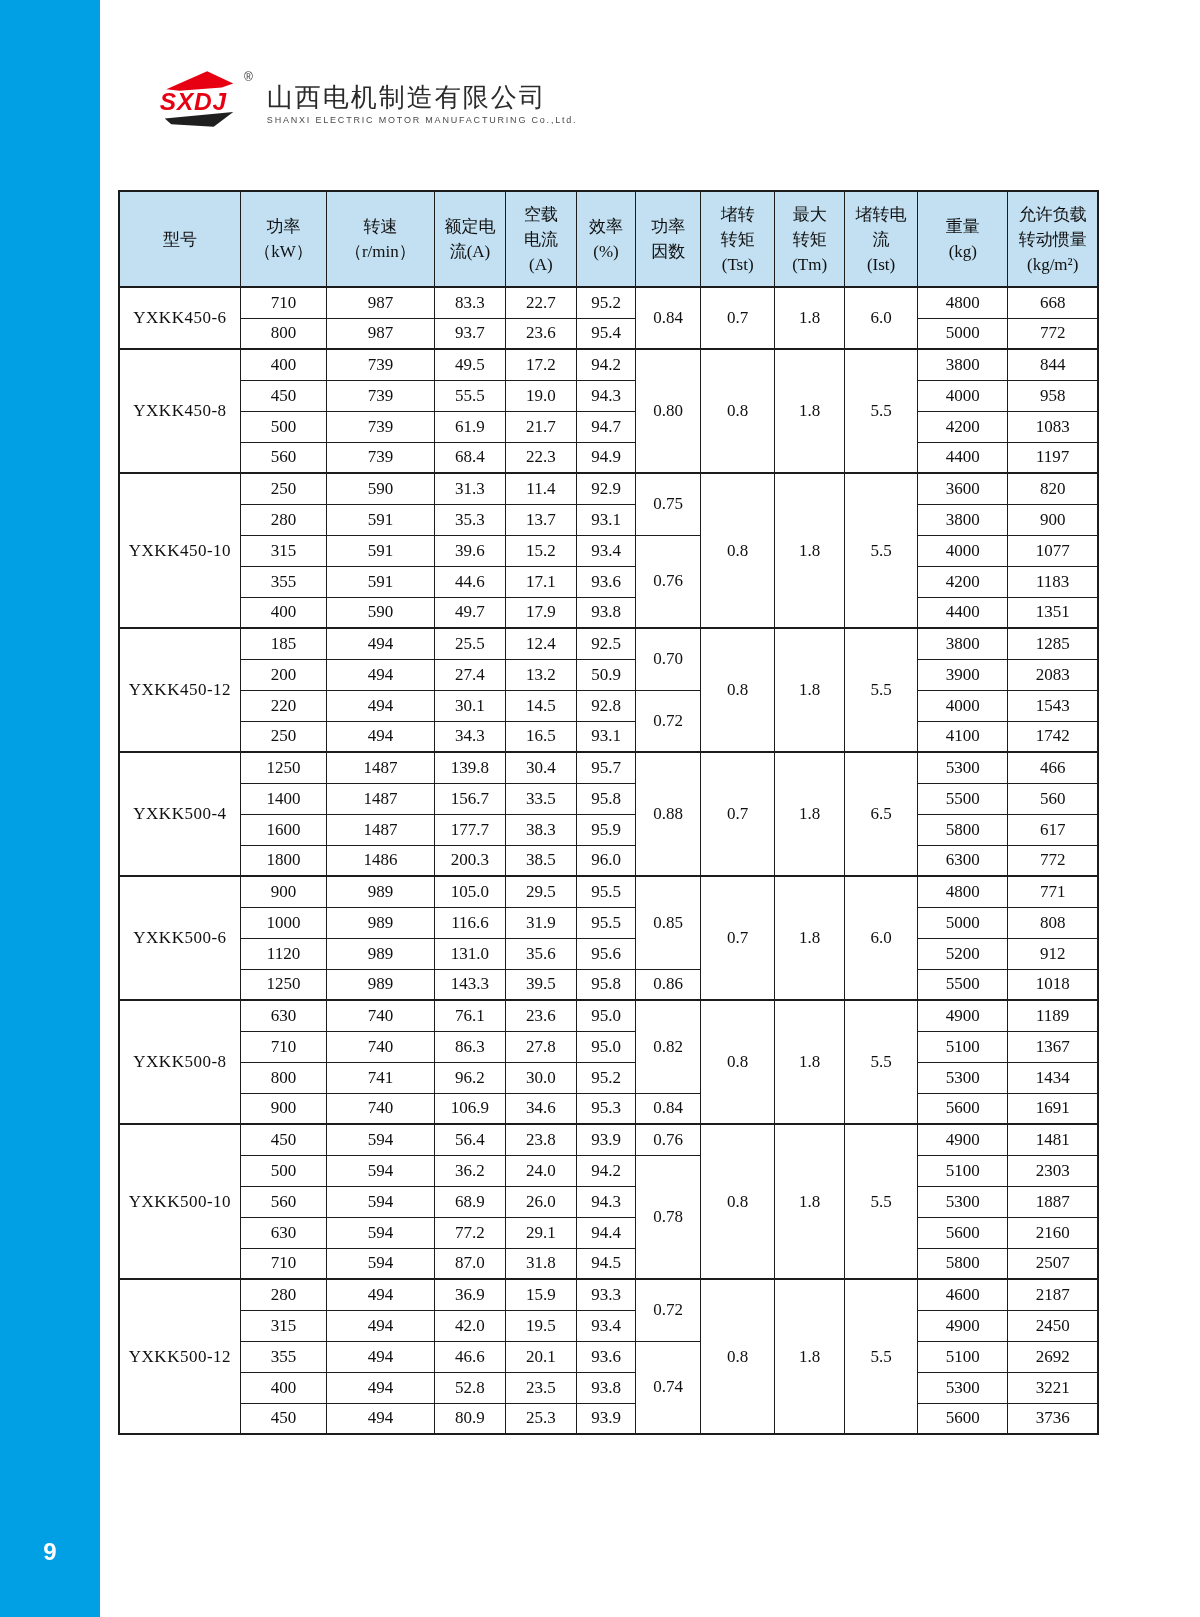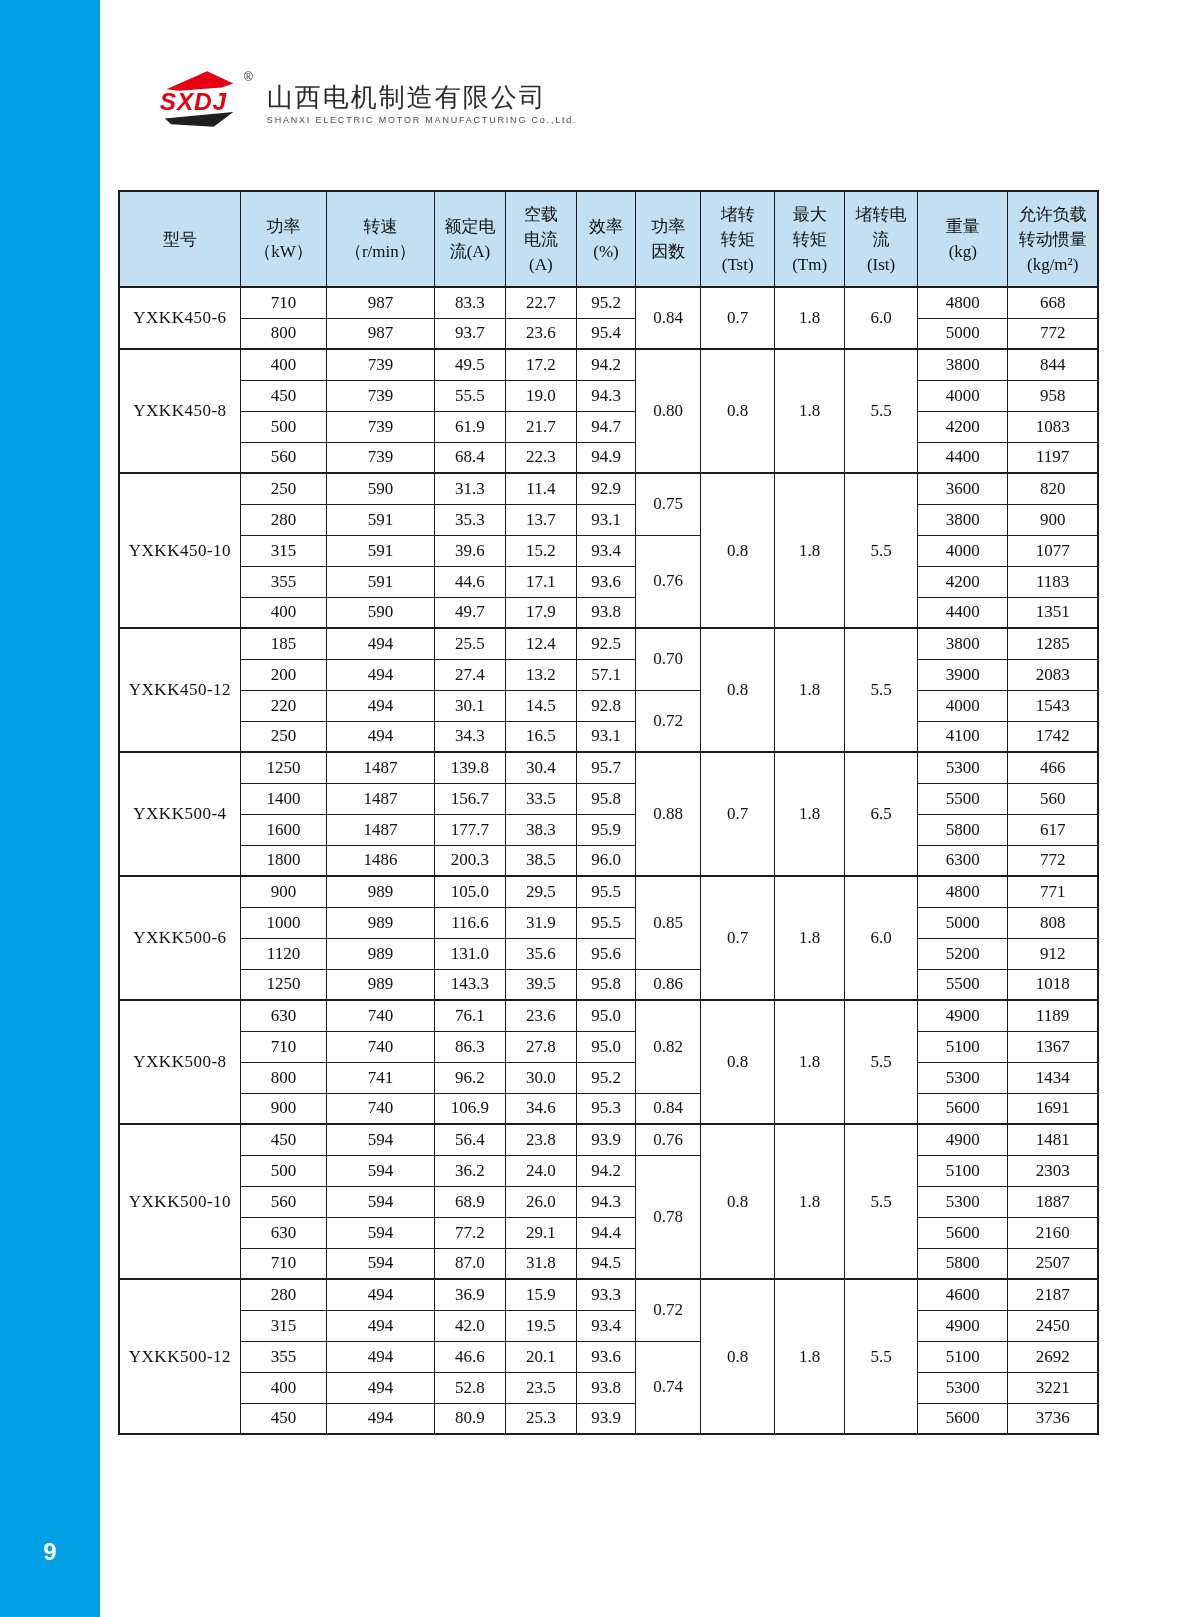--- a/index.html
+++ b/index.html
@@ -296,21 +296,21 @@
             <td rowspan="4">1.8</td>
             <td rowspan="4">5.5</td>
             <td>3800</td>
             <td>1285</td>
           </tr>
           <tr>
             <td>200</td>
             <td>494</td>
             <td>27.4</td>
             <td>13.2</td>
-            <td>57.1</td>
+            <td>50.9</td>
             <td>3900</td>
             <td>2083</td>
           </tr>
           <tr>
             <td>220</td>
             <td>494</td>
             <td>30.1</td>
             <td>14.5</td>
             <td>92.8</td>
             <td rowspan="2">0.72</td>

